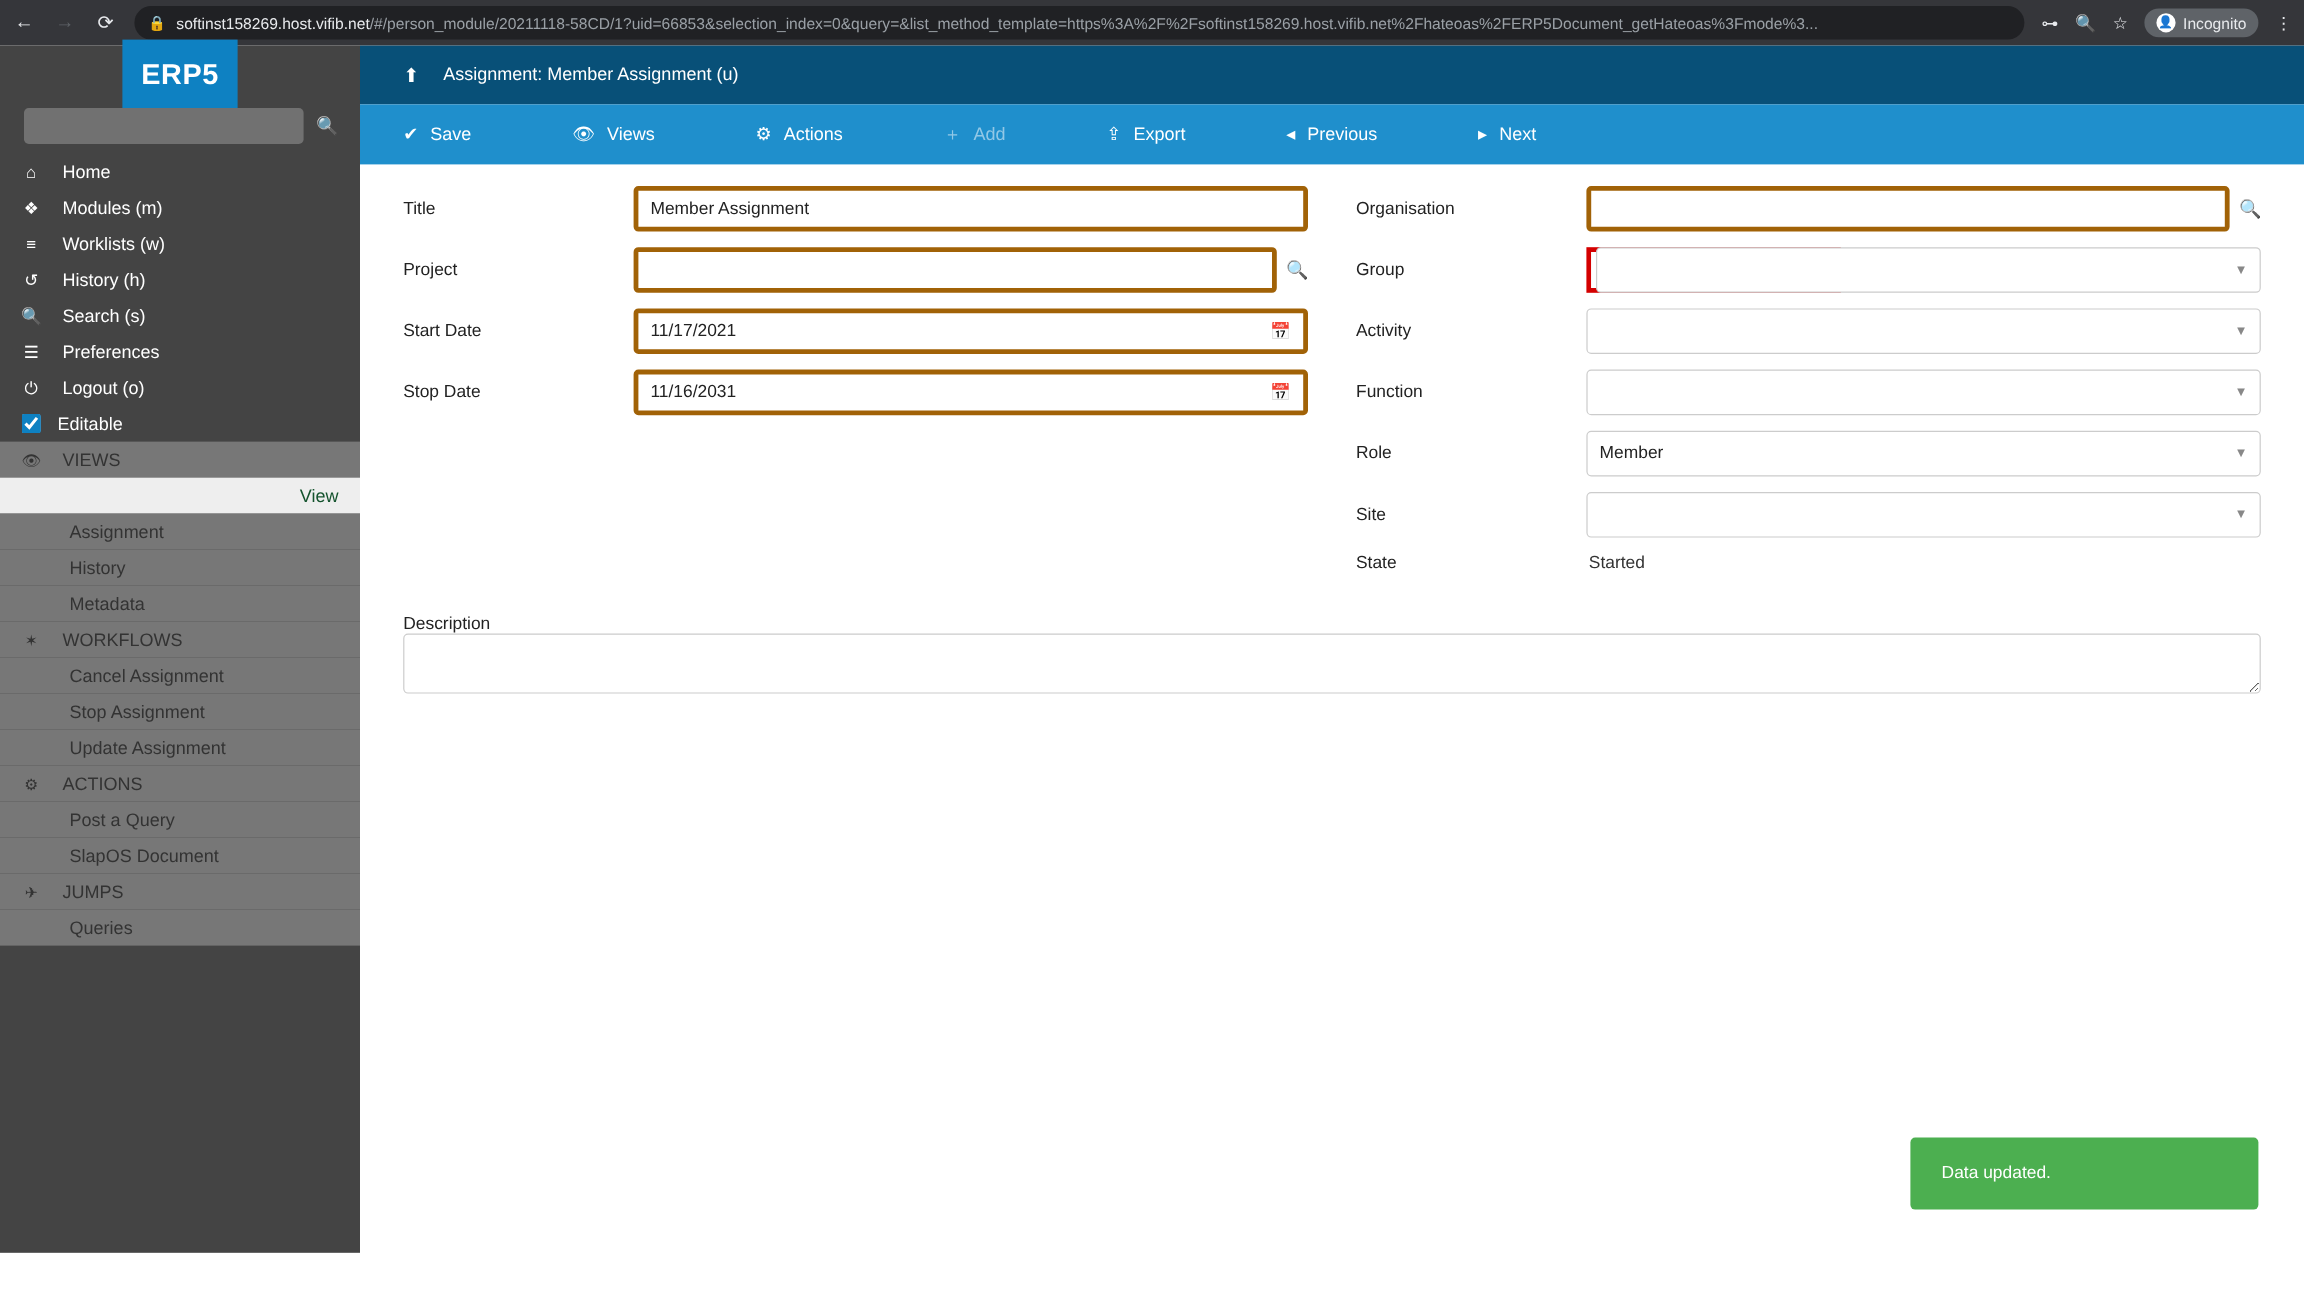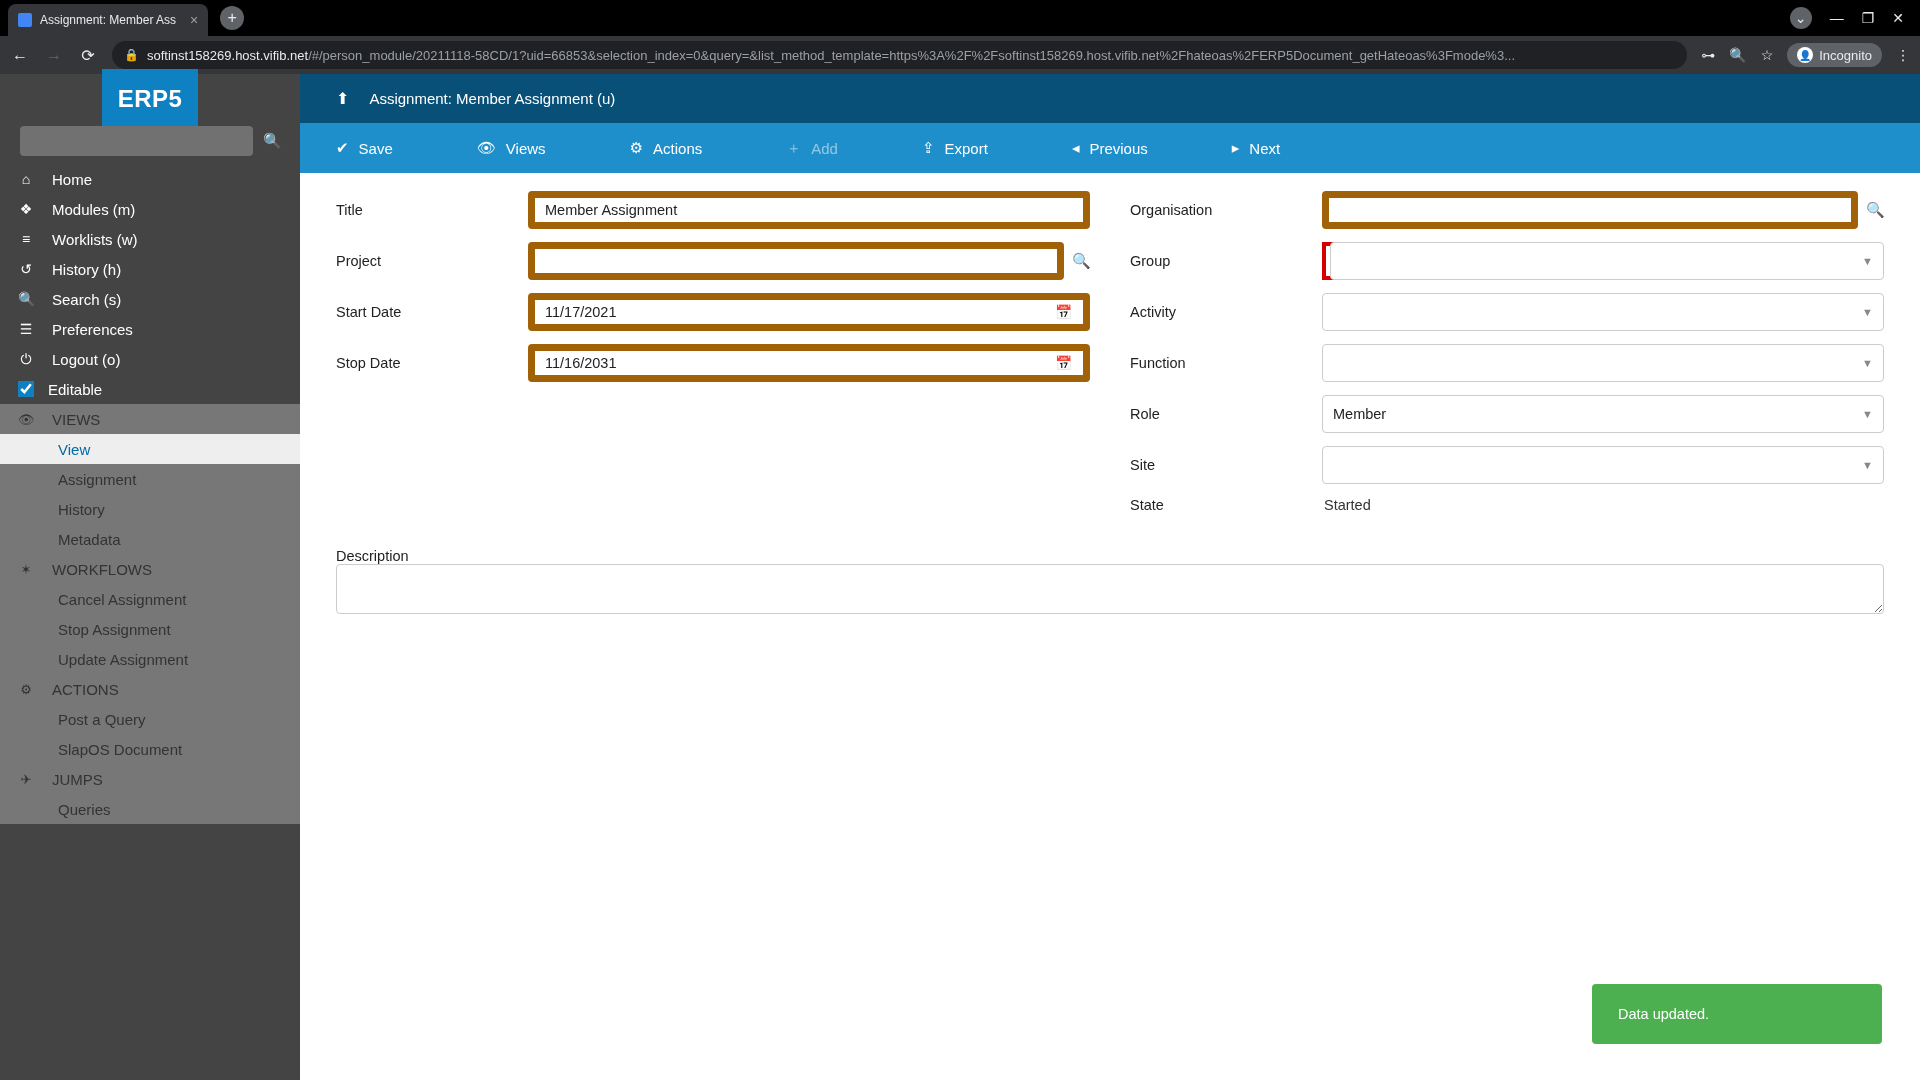--- a/index.html
+++ b/index.html
@@ -35,68 +35,54 @@
 .side-search .sicon { color: #fff; font-size: 15px; }
 
 .side-item { display: flex; align-items: center; padding: 6px 18px; gap: 18px; height: 30px; cursor: pointer; }
 .side-item .icon { width: 16px; text-align: center; font-size: 14px; }
 .side-item.check { gap: 14px; }
 .side-item input[type=checkbox] { width: 16px; height: 16px; accent-color: #0E81C2; margin-left: 0px; }
 
 .side-section { display: flex; align-items: center; padding: 6px 18px; gap: 18px; height: 30px; background: #777; color: #333; }
 .side-section .icon { width: 16px; text-align: center; font-size: 13px; color: #333; }
 .side-sub { display: flex; align-items: center; padding: 6px 18px 6px 58px; height: 30px; background: #777; color: #333; cursor: pointer; }
-.side-sub.active { background: #eee; color: #0369a1; }
+.side-sub.active { background: #eee; color: #14532d; justify-content: flex-end; }
 
 
 .main { flex: 1; display: flex; flex-direction: column; position: relative; }
 .header-bar { background: #085078; color: #fff; height: 49px; display: flex; align-items: center; padding: 0 36px; font-size: 15px; gap: 20px; }
 .header-bar .up { font-size: 16px; }
 .toolbar { background: #1F8FCC; color: #fff; height: 50px; display: flex; align-items: center; padding: 0 36px; gap: 84px; font-size: 15px; }
 .toolbar .tbtn { display: flex; align-items: center; gap: 10px; cursor: pointer; }
 .toolbar .tbtn.disabled { color: #92c8e6; }
 
 
 .form-area { padding: 18px 36px; display: grid; grid-template-columns: 1fr 1fr; gap: 12px 40px; color: #333; font-size: 14.5px; }
 .row { display: flex; align-items: center; margin-bottom: 13px; }
 .row .lbl { width: 192px; color: #222; }
 .row .ctl { flex: 1; display: flex; align-items: center; gap: 8px; }
-.tinput { flex: 1; height: 38px; border: 7px solid #a16207; border-radius: 4px; padding: 0 10px; font-size: 14.5px; display: flex; align-items: center; justify-content: space-between; color: #222; background: #fff; }
+.tinput { flex: 1; height: 38px; border: 4px solid #a16207; border-radius: 4px; padding: 0 10px; font-size: 14.5px; display: flex; align-items: center; justify-content: space-between; color: #222; background: #fff; }
 .tinput .cal { color: #555; font-size: 14px; }
 .drop { flex: 1; height: 38px; border: 1px solid #ccc; border-radius: 4px; padding: 0 10px; font-size: 14.5px; display: flex; align-items: center; justify-content: space-between; color: #222; background: #fff; }
 .drop .tri { color: #888; font-size: 11px; }
 .sicon2 { color: #333; font-size: 15px; width: 18px; text-align: center; }
 .highlight-box { border: 4px solid #d40000; }
 .static-val { flex: 1; padding-left: 2px; }
 
 .full-row { grid-column: 1 / 3; display: flex; margin-top: 4px; flex-direction: column; }
 .full-row .lbl { width: 192px; color: #222; padding-top: 6px; }
 .full-row textarea { flex: 1; height: 164px; border: 1px solid #ccc; border-radius: 4px; padding: 8px; font-size: 14.5px; resize: both; }
 
 
 .toast { position: absolute; right: 38px; bottom: 36px; background: #4caf50; color: #fff; padding: 22px 26px; border-radius: 4px; font-size: 14.5px; min-width: 290px; }
 </style>
 </head>
 <body>
 
 <div class="browser-chrome">
-  <div class="tab-bar">
-    <div class="tab">
-      <span class="favicon"></span>
-      <span>Assignment: Member Ass</span>
-      <span class="close-x">×</span>
-    </div>
-    <div class="newtab-btn">+</div>
-    <div class="window-controls">
-      <span class="avatar-circle">⌄</span>
-      <span>—</span>
-      <span>❐</span>
-      <span>✕</span>
-    </div>
-  </div>
   <div class="addr-bar">
     <span class="nav-btn">←</span>
     <span class="nav-btn disabled">→</span>
     <span class="nav-btn">⟳</span>
     <div class="url-box">
       <span class="lock">🔒</span>
       <span class="host">softinst158269.host.vifib.net</span>
         <span>/#/person_module/20211118-58CD/1?uid=66853&amp;selection_index=0&amp;query=&amp;list_method_template=https%3A%2F%2Fsoftinst158269.host.vifib.net%2Fhateoas%2FERP5Document_getHateoas%3Fmode%3...</span>
     </div>
     <div class="right-icons">

